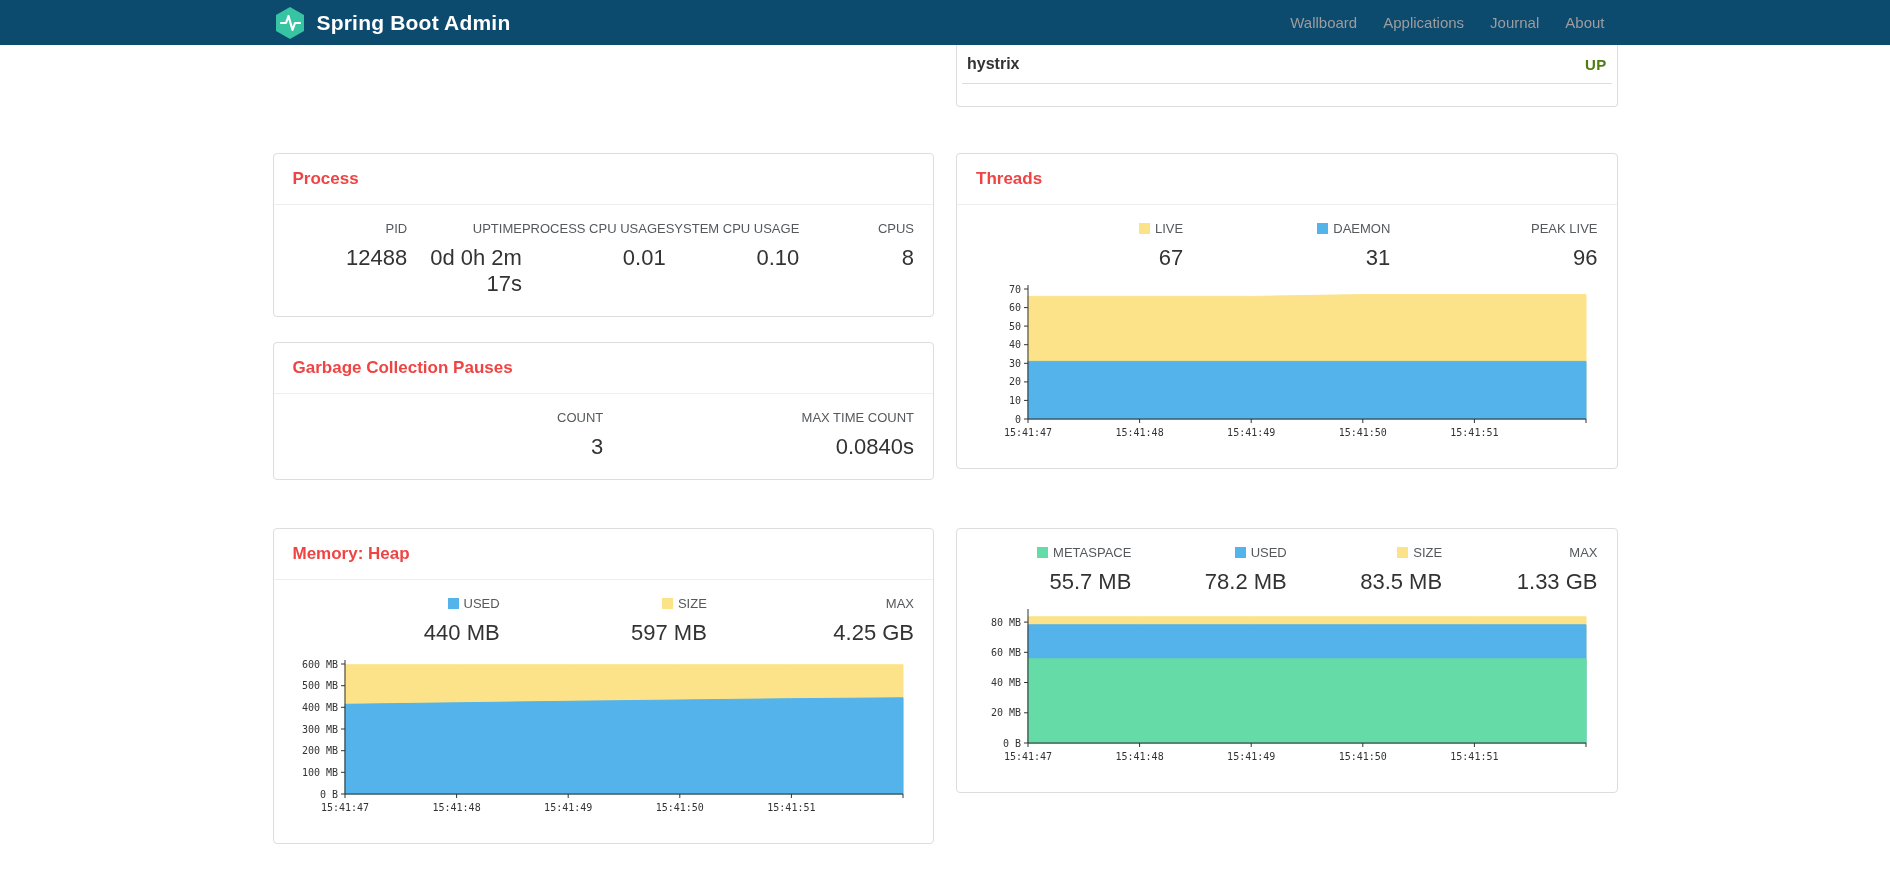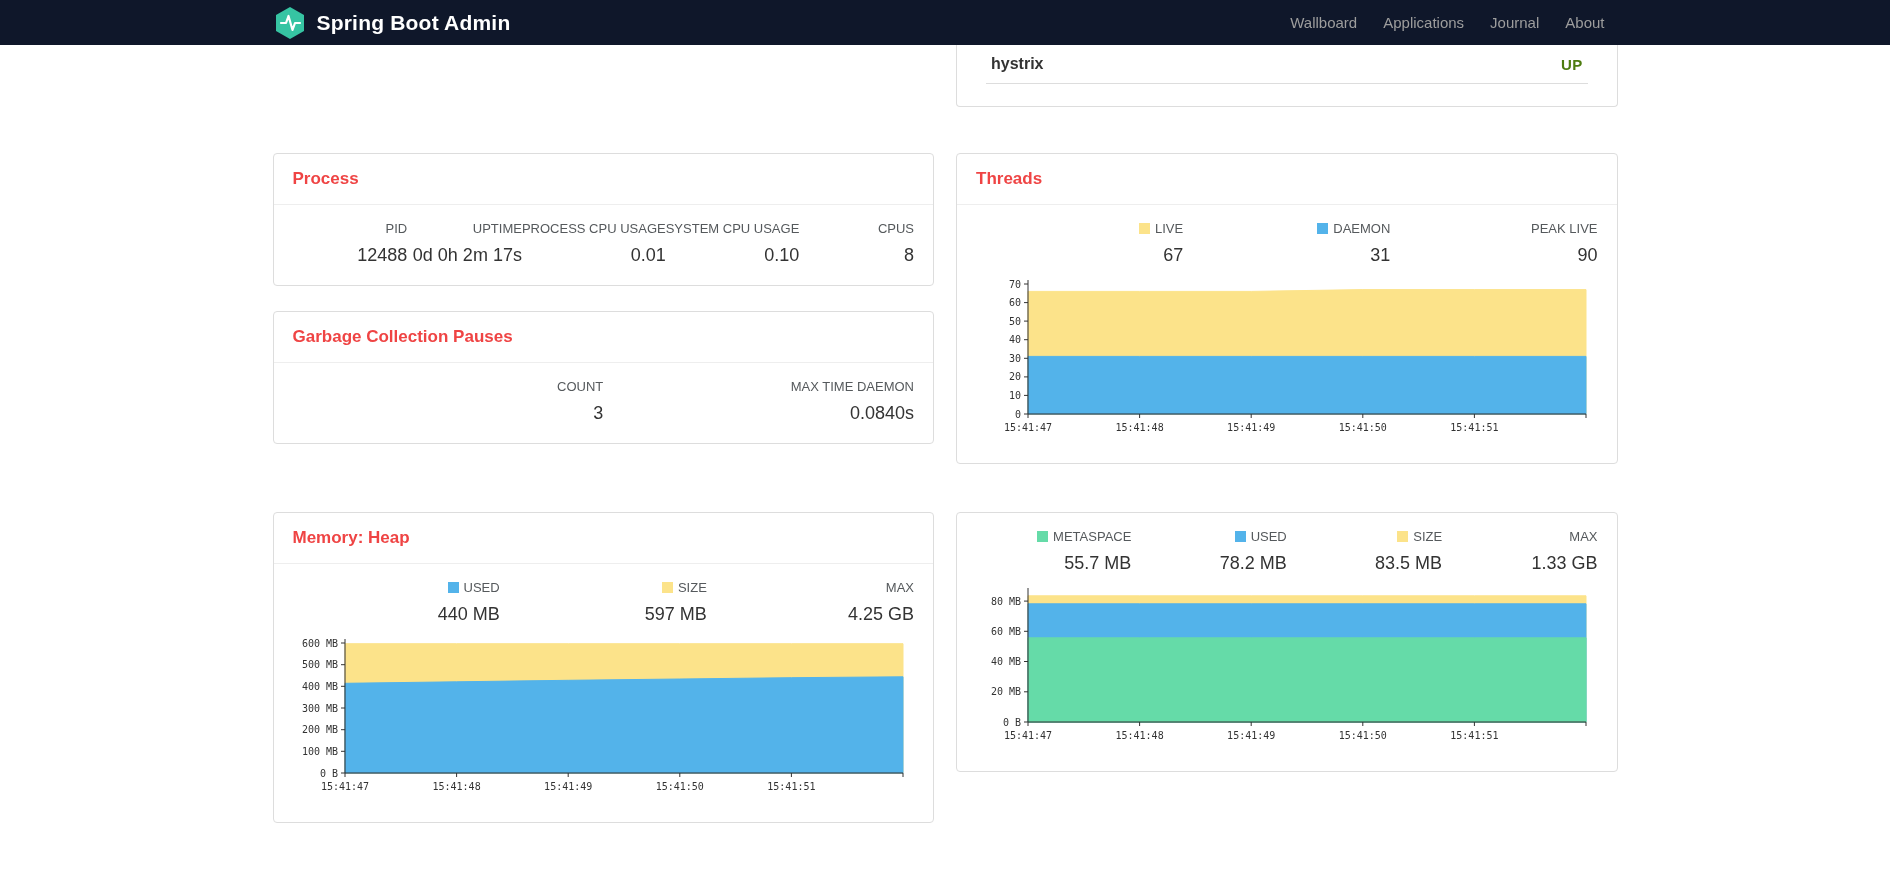--- a/index.html
+++ b/index.html
@@ -7,21 +7,21 @@
   body {
     background: #ffffff;
     color: #333;
     font-family: "Liberation Sans", sans-serif;
     min-width: 1680px;
     min-height: 892px;
   }
   .container { width: 1345px; margin: 0 auto; }
 
   
-  .navbar { background: #0f172a; height: 45px; }
+  .navbar { background: #0c4a6e; height: 45px; }
   .nav-inner { display: flex; align-items: center; justify-content: space-between; height: 100%; }
   .brand { display: flex; align-items: center; gap: 10px; cursor: pointer; }
   .brand-text { color: #fff; font-size: 21px; font-weight: 700; letter-spacing: .2px; }
   .nav-links { display: flex; align-items: center; }
   .nav-link { color: #9d9d9d; font-size: 15px; padding: 0 13px; text-decoration: none; cursor: pointer; }
 
   
   .main { padding-bottom: 70px; }
   .row { display: flex; gap: 22px; align-items: flex-start; }
   .col { width: calc(50% - 11px); flex: none; }
@@ -29,30 +29,30 @@
   .row-bottom { margin-top: 48px; }
 
   
   .card { background: #fff; border: 1px solid #ddd; border-radius: 4px; }
   .card-cut { border-top: none; border-radius: 0 0 4px 4px; }
   .card-gc { margin-top: 25px; }
   .card-header { padding: 15px 19px; font-size: 17px; font-weight: 700; color: #ef4444; border-bottom: 1px solid #eee; }
   .card-body { padding: 16px 19px 19px; }
 
   
-  .status-row { display: flex; justify-content: space-between; align-items: center; margin: 0 29px; padding: 10px 5px; border-bottom: 1px solid #ddd; cursor: pointer; }
+  .status-row { display: flex; justify-content: space-between; align-items: center; margin: 0 5px; padding: 10px 5px; border-bottom: 1px solid #ddd; cursor: pointer; }
   .app-name { font-weight: 700; font-size: 16px; color: #333; }
   .app-status { font-weight: 700; font-size: 15px; letter-spacing: .3px; }
   .status-spacer { height: 22px; }
 
   
   .metrics { display: flex; }
   .metric { flex: 1; text-align: right; }
   .metric-label { font-size: 13px; color: #55595c; white-space: nowrap; }
-  .metric-value { font-size: 18px; color: #333; margin-top: 9px; }
+  .metric-value { font-size: 22px; color: #333; margin-top: 9px; }
   .chip { display: inline-block; width: 11px; height: 11px; margin-right: 5px; vertical-align: -1px; background: #ccc; }
 
   
   .chart { margin-top: 10px; }
   .chart svg text { font-family: "DejaVu Sans Mono", monospace; }
 </style>
 </head>
 <body>
 
 <nav class="navbar">
@@ -122,21 +122,21 @@
 
       <section class="card card-gc">
         <div class="card-header">Garbage Collection Pauses</div>
         <div class="card-body">
           <div class="metrics">
             <div class="metric">
               <div class="metric-label">COUNT</div>
               <div class="metric-value">3</div>
             </div>
             <div class="metric">
-              <div class="metric-label">MAX TIME DAEMON</div>
+              <div class="metric-label">MAX TIME COUNT</div>
               <div class="metric-value">0.0840s</div>
             </div>
           </div>
         </div>
       </section>
     </div>
 
     <div class="col">
       <section class="card">
         <div class="card-header">Threads</div>
@@ -149,21 +149,21 @@
               <div class="metric-value">67</div>
             </div>
             <div class="metric">
               <div class="metric-label">
                 <span class="chip" style="background-color: rgb(83, 179, 234);"></span><span>DAEMON</span>
               </div>
               <div class="metric-value">31</div>
             </div>
             <div class="metric">
               <div class="metric-label"><span>PEAK LIVE</span></div>
-              <div class="metric-value">90</div>
+              <div class="metric-value">96</div>
             </div>
           </div>
           <div class="chart"><svg width="620" height="164">
                 <path d="M52 15.4 L163.6 15.4 L275.2 15.4 L386.8 13.6 L498.4 13.6 L610 13.6 L610 138 L52 138 Z" fill="#fce38a" stroke="#fce38a"></path>
                 <path d="M52 80.4 L163.6 80.4 L275.2 80.4 L386.8 80.4 L498.4 80.4 L610 80.4 L610 138 L52 138 Z" fill="#53b3ea" stroke="#53b3ea"></path>
                 <path d="M52 4 L52 138 L610 138" fill="none" stroke="#333"></path>
                 <line x1="48" y1="138" x2="52" y2="138" stroke="#333"></line>
                 <text x="45" y="141.5" text-anchor="end" font-size="10" fill="#333">0</text>
                 <line x1="48" y1="119.4" x2="52" y2="119.4" stroke="#333"></line>
                 <text x="45" y="122.9" text-anchor="end" font-size="10" fill="#333">10</text>

